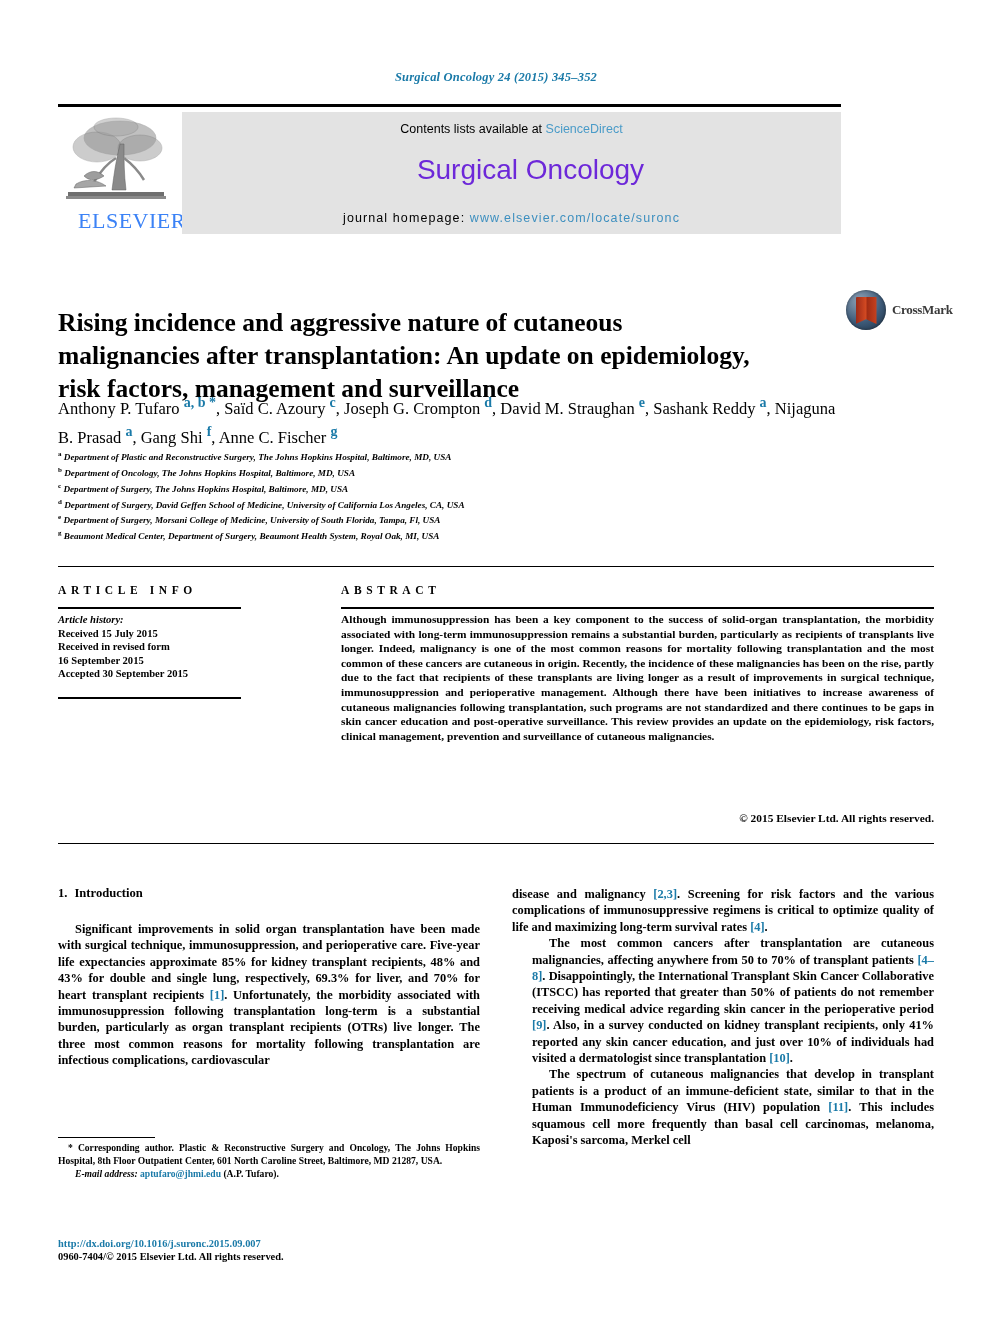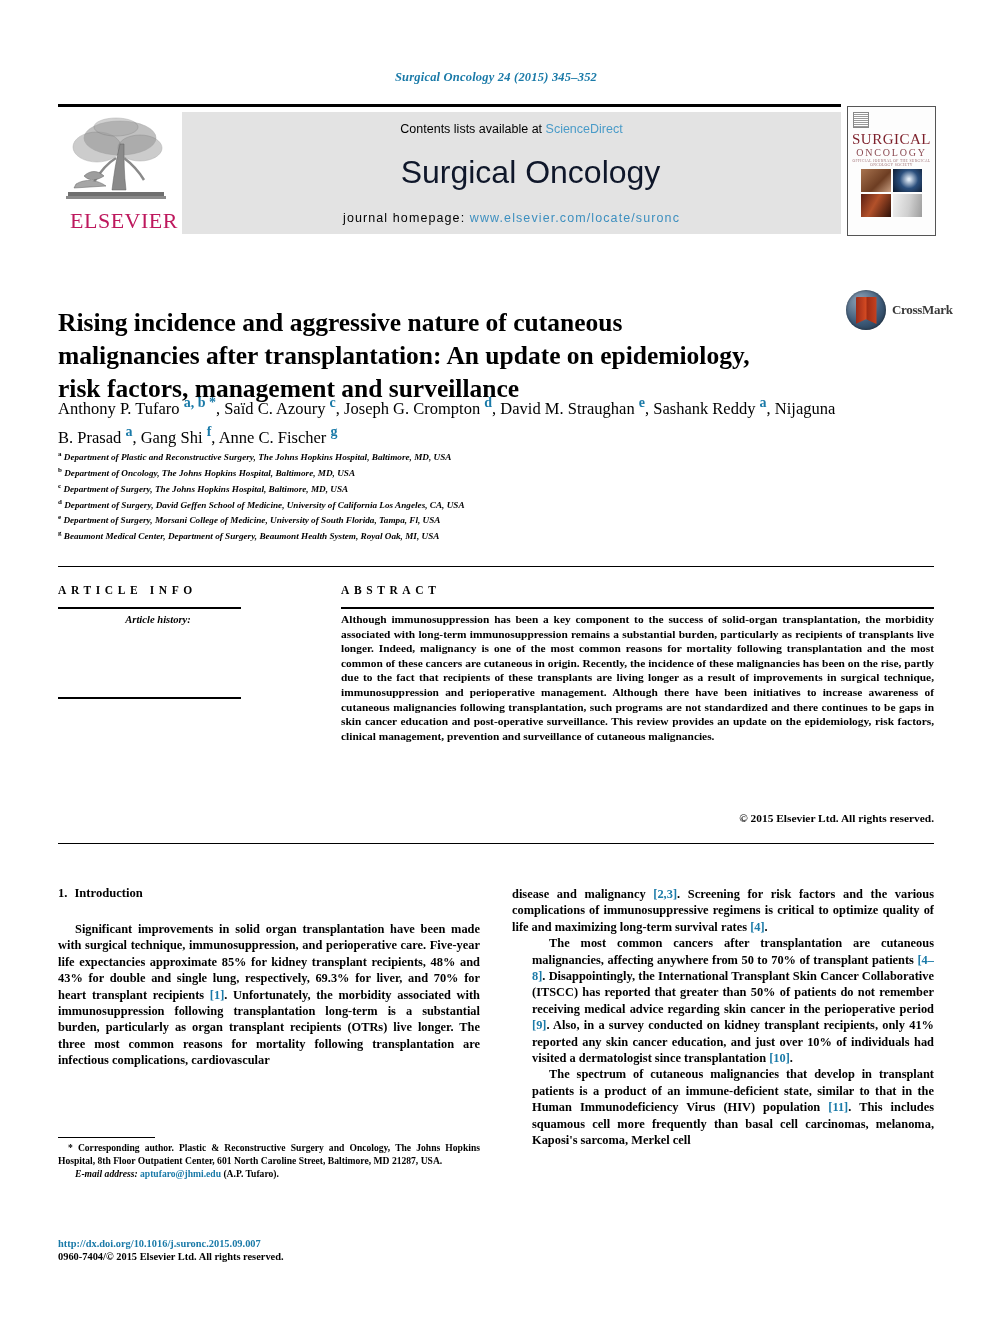--- a/index.html
+++ b/index.html
@@ -62,27 +62,27 @@
     position: absolute;
     top: 2px;
     left: 4px;
     width: 104px;
     height: 92px;
     overflow: hidden;
   }
   .elsevier-word {
     position: absolute;
     bottom: 2px;
-    left: 8px;
+    left: 16px;
     width: 112px;
     text-align: center;
     font-family: "Liberation Serif", serif;
     font-size: 22px;
     letter-spacing: 0.5px;
-    color: #be185d;
+    color: #3b82f6;
   }
   .contents-band {
     position: absolute;
     top: 8px;
     left: 124px;
     width: 659px;
     height: 122px;
     background: #e3e3e3;
   }
   .contents-line {
@@ -98,22 +98,22 @@
   .contents-line .sd-link {
     color: #4a9bc8;
   }
   .journal-name {
     position: absolute;
     top: 42px;
     left: 0;
     width: 697px;
     text-align: center;
     font-family: "Liberation Sans", sans-serif;
-    font-size: 32px;
-    color: #0f172a;
+    font-size: 28px;
+    color: #6d28d9;
   }
   .homepage-line {
     position: absolute;
     bottom: 9px;
     left: 0;
     width: 659px;
     text-align: center;
     font-family: "Liberation Sans", sans-serif;
     font-size: 12.5px;
     letter-spacing: 1.1px;
@@ -303,21 +303,21 @@
 
   .article-history {
     position: absolute;
     top: 613px;
     left: 58px;
     width: 200px;
     font-size: 10.6px;
     line-height: 13.6px;
     font-weight: bold;
   }
-  .article-history .ah-label { font-style: italic; text-align: center; }
+  .article-history .ah-label { font-style: italic; }
 
   .keywords {
     position: absolute;
     top: 705px;
     left: 58px;
     width: 200px;
     font-size: 10.6px;
     line-height: 13.6px;
     font-weight: bold;
   }
@@ -438,32 +438,20 @@
       </div>
       <div class="elsevier-word">ELSEVIER</div>
     </div>
 
     <div class="contents-band">
       <div class="contents-line"><span>Contents lists available at </span><span class="sd-link">ScienceDirect</span></div>
       <div class="journal-name">Surgical Oncology</div>
       <div class="homepage-line"><span>journal homepage: </span><span class="hp-url">www.elsevier.com/locate/suronc</span></div>
     </div>
 
-    <div class="cover-thumb">
-      <div class="cover-tiny-logo"></div>
-      <div class="cover-title1">SURGICAL</div>
-      <div class="cover-title2">ONCOLOGY</div>
-      <div class="cover-sub">OFFICIAL JOURNAL OF THE SURGICAL ONCOLOGY SOCIETY</div>
-      <div class="cover-grid">
-        <div class="cover-cell cc1"></div>
-        <div class="cover-cell cc2"></div>
-        <div class="cover-cell cc3"></div>
-        <div class="cover-cell cc4"></div>
-      </div>
-    </div>
   </div>
 
   <h1 class="title">Rising incidence and aggressive nature of cutaneous malignancies after transplantation: An update on epidemiology, risk factors, management and surveillance</h1>
 
   <div class="crossmark">
     <div class="cm-badge">
       <div class="cm-book"></div>
     </div>
     <div class="cm-text">CrossMark</div>
   </div>
@@ -484,20 +472,26 @@
 
   <div class="col-head head-info">ARTICLE INFO</div>
   <div class="col-head head-abstract">ABSTRACT</div>
 
   <div class="thin-rule rule-info-under"></div>
   <div class="thin-rule rule-abs-under"></div>
   <div class="thin-rule rule-keywords"></div>
 
   <div class="article-history">
     <div class="ah-label">Article history:</div>
+    <div>
+        <div>Received 15 July 2015</div>
+        <div>Received in revised form</div>
+        <div>16 September 2015</div>
+        <div>Accepted 30 September 2015</div>
+      </div>
   </div>
 
 
   <div class="abstract">Although immunosuppression has been a key component to the success of solid-organ transplantation, the morbidity associated with long-term immunosuppression remains a substantial burden, particularly as recipients of transplants live longer. Indeed, malignancy is one of the most common reasons for mortality following transplantation and the most common of these cancers are cutaneous in origin. Recently, the incidence of these malignancies has been on the rise, partly due to the fact that recipients of these transplants are living longer as a result of improvements in surgical technique, immunosuppression and perioperative management. Although there have been initiatives to increase awareness of cutaneous malignancies following transplantation, such programs are not standardized and there continues to be gaps in skin cancer education and post-operative surveillance. This review provides an update on the epidemiology, risk factors, clinical management, prevention and surveillance of cutaneous malignancies.</div>
   <div class="abstract-copyright">© 2015 Elsevier Ltd. All rights reserved.</div>
 
   <div class="col-left">
     <div class="sec-heading">
       <span class="sec-num">1.</span><span>Introduction</span>
     </div>

